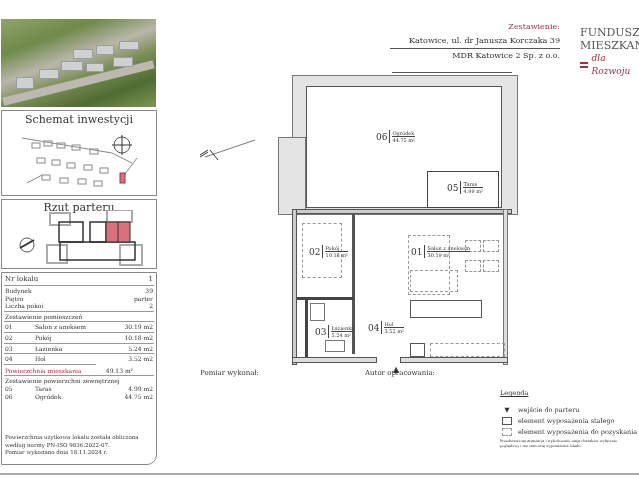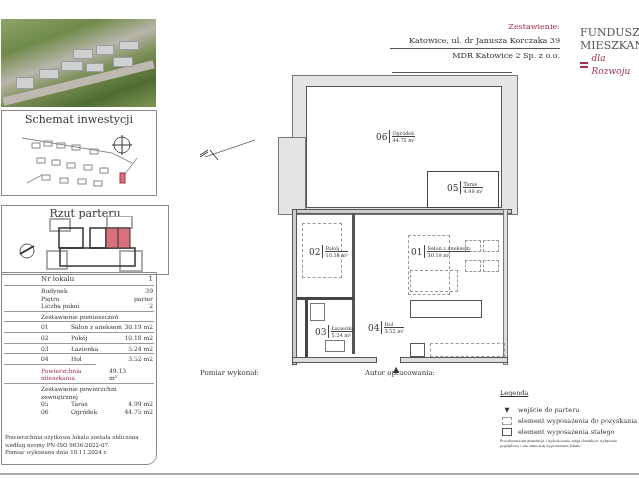--- a/index.html
+++ b/index.html
@@ -4,21 +4,21 @@
 <style>
   * { box-sizing: border-box; margin: 0; padding: 0; }
   body { width: 639px; height: 480px; background: #ffffff; position: relative; overflow: hidden; font-family: "DejaVu Serif", serif; color: #333; }
   .abs { position: absolute; }
   .photo { left: 1px; top: 19px; width: 155px; height: 88px; background: linear-gradient(160deg, #8fa46a 0%, #6f8a4a 25%, #b9b6aa 45%, #7c8f58 60%, #4f6c33 80%, #7f9654 100%); overflow: hidden; }
   .photo .bld { position: absolute; background: #cfd0d2; border: 1px solid #9a9c9f; }
   .photo .road { position: absolute; background: #bdb9b0; }
   .panel { border: 1px solid #888; background: #fff; }
   .panel-title { font-size: 11px; text-align: center; color: #333; }
   .info { left: 1px; top: 272px; width: 156px; height: 193px; border: 1px solid #888; border-radius: 0 0 10px 0; font-size: 6px; }
-  .row { display: flex; justify-content: space-between; padding: 0 3px; line-height: 7.6px; margin-left: 36px; }
+  .row { display: flex; justify-content: space-between; padding: 0 3px; line-height: 7.6px; }
   .row .num { width: 20px; }
   .row .name { flex: 1; padding-left: 10px; }
   .row .val { text-align: right; }
   .hr { border-top: 1px solid #999; margin: 1px 2px 1px 2px; }
   .red { color: #a0304a; }
   .plan-wall { position: absolute; background: #e4e4e4; border: 1px solid #777; }
   .room-line { position: absolute; border: 1px solid #444; background: #fff; }
   .label { position: absolute; font-size: 8px; display: flex; align-items: center; }
   .label .code { font-size: 9px; margin-right: 2px; }
   .label .box { border-left: 1px solid #444; padding-left: 2px; font-size: 5px; line-height: 6px; }
@@ -66,21 +66,21 @@
       <path d="M25 60 L40 52"></path>
       <path d="M120 55 L135 35"></path>
     </g>
     <rect x="118" y="50" width="5" height="10" fill="#d9707a" stroke="#a0304a"></rect>
     <circle cx="120" cy="22" r="8" stroke="#555" fill="none"></circle>
     <line x1="120" y1="12" x2="120" y2="32" stroke="#333"></line>
     <line x1="110" y1="22" x2="130" y2="22" stroke="#333"></line>
   </svg>
 </div>
 
-<div class="abs panel" style="left:1px;top:205px;width:168px;height:70px;">
+<div class="abs panel" style="left:1px;top:199px;width:156px;height:70px;">
   <div class="panel-title" style="margin-top:1px;">Rzut parteru</div>
   <svg width="154" height="60" style="position:absolute;left:0;top:10px;">
     <g stroke="#aaa" fill="none" stroke-width="2">
       <rect x="48" y="3" width="20" height="12"></rect>
       <rect x="105" y="0" width="25" height="12"></rect>
       <rect x="45" y="35" width="20" height="18"></rect>
       <rect x="118" y="35" width="22" height="20"></rect>
     </g>
     <g stroke="#333" fill="none" stroke-width="1.5">
       <rect x="57" y="12" width="24" height="20"></rect>
@@ -267,29 +267,29 @@
 <div class="abs" style="left:365px;top:369px;font-size:7px;">Autor opracowania:</div>
 
 <div class="abs legend">
   <div style="margin-bottom:7px;text-decoration:underline;">Legenda</div>
   <div class="item">
       <span class="sym">▼</span>
       <span>wejście do parteru</span>
     </div>
   <div class="item">
       <span class="sym">
+        <span style="display:inline-block;width:10px;height:8px;border:1px solid #555;"></span>
+      </span>
+      <span>element wyposażenia stałego</span>
+    </div>
+  <div class="item">
+      <span class="sym">
         <span style="display:inline-block;width:10px;height:8px;border:1px dashed #999;"></span>
       </span>
       <span>element wyposażenia do pozyskania</span>
     </div>
-  <div class="item">
-      <span class="sym">
-        <span style="display:inline-block;width:10px;height:8px;border:1px solid #555;"></span>
-      </span>
-      <span>element wyposażenia stałego</span>
-    </div>
   <div style="font-size:3.5px;line-height:5px;margin-top:2px;">
     <div>Przedstawiona aranżacja i wykończenie mają charakter wyłącznie</div>
     <div>poglądowy i nie stanowią wyposażenia lokalu.</div>
   </div>
 </div>
 
 <div class="abs footer-line"></div>
 
 </body></html>

